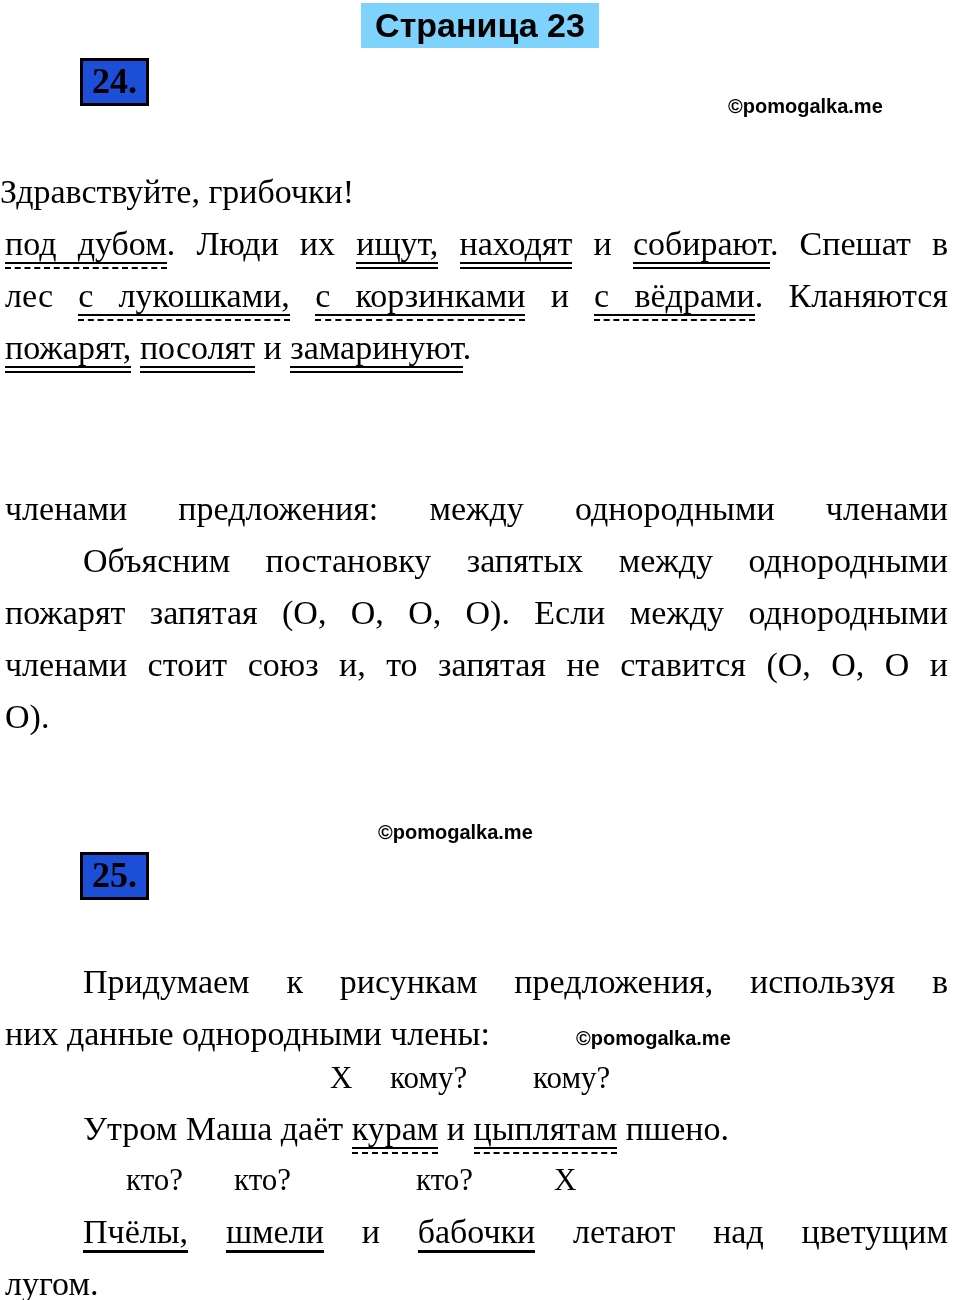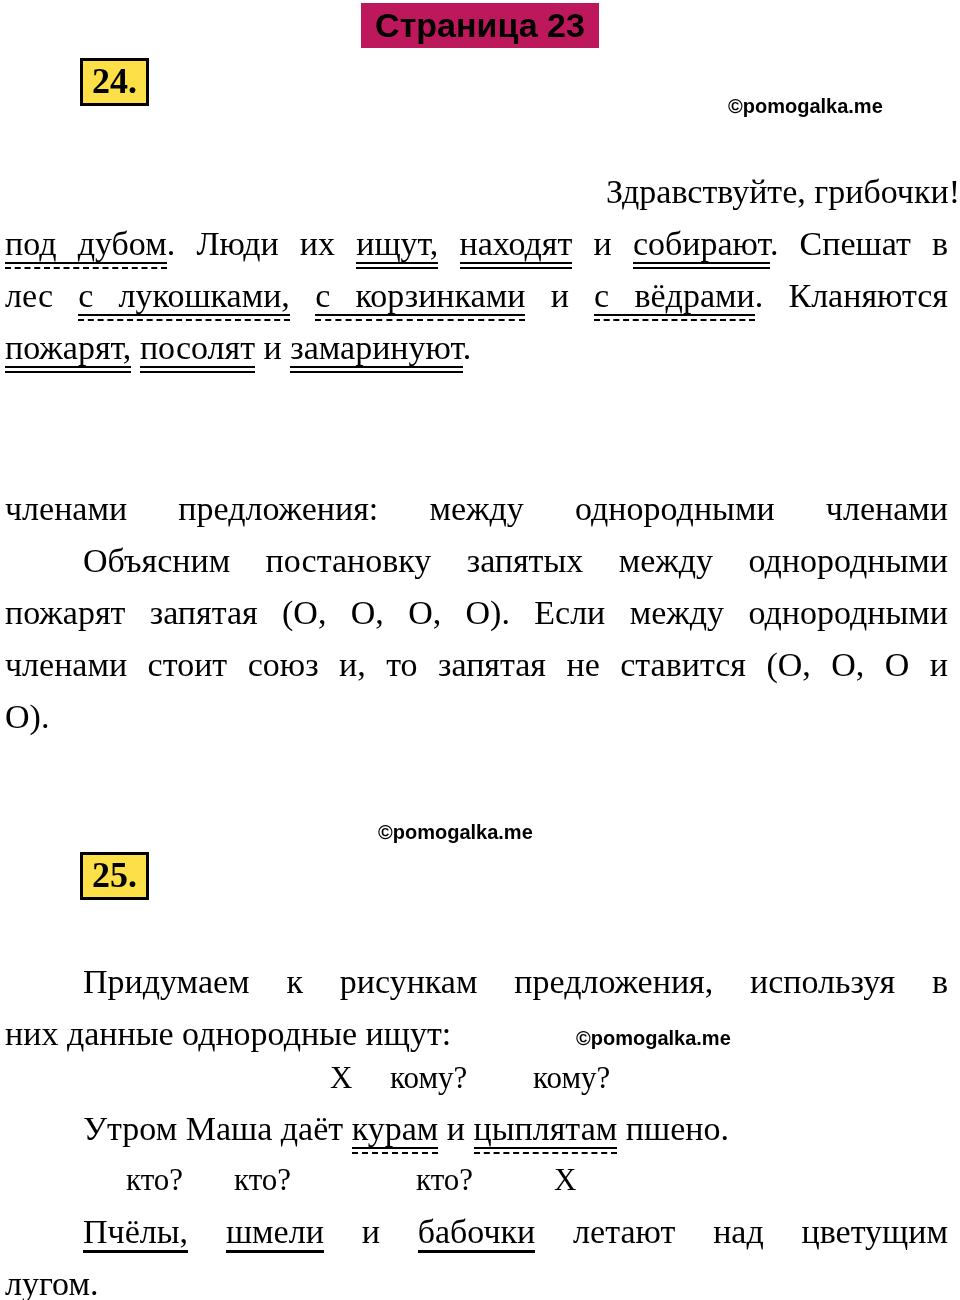--- a/index.html
+++ b/index.html
@@ -20,35 +20,35 @@
     font-family:"Liberation Sans", sans-serif;
     font-weight:700; font-size:34px; line-height:40px;
     padding:2px 14px 3px;
   }
 
   .ex-num {
     border:3px solid #000;
     font-weight:700; font-size:36px; line-height:40px;
     padding:0 9px 2px;
     display:inline-block;
-    background:#fde047;
+    background:#1d4ed8;
   }
   #ex24-num { top:58px; left:80px; }
   #ex25-num { top:852px; left:80px; }
 
   .wm {
     font-family:"Liberation Sans", sans-serif;
     font-weight:700; font-size:20px; line-height:24px;
     white-space:nowrap;
   }
   #wm1 { top:94px;  left:728px; }
   #wm2 { top:820px; left:378px; }
   #wm3 { top:1026px; left:576px; }
 
-  .story-title { top:168px; left:0; right:0; text-align:right; font-size:34px; line-height:48px; }
+  .story-title { top:168px; left:0; right:0; text-align:left; font-size:34px; line-height:48px; }
 
   .textblock { left:5px; right:12px; font-size:34px; line-height:52px; }
   #para1 { top:218px; }
   #para2 { top:483px; }
   #intro { top:956px; }
   #sent1 { top:1103px; }
   #sent2 { top:1206px; }
 
   .tline { min-height:52px; }
   .tline.just { text-align:justify; text-align-last:justify; text-justify:inter-word; }
@@ -67,21 +67,21 @@
     content:""; position:absolute; left:0; right:0; bottom:-7px;
     border-top:2px dashed #000;
   }
 </style>
 </head>
 <body>
 
 <div class="page">
 
   <div class="abs header-row">
-    <span class="page-title" style="background-color: #be185d;">Страница 23</span>
+    <span class="page-title" style="background-color: #7dd3fc;">Страница 23</span>
   </div>
 
   <div class="abs ex-num" id="ex24-num">24.</div>
 
   <div class="abs wm" id="wm1">©pomogalka.me</div>
 
   <div class="abs story-title">Здравствуйте, грибочки!</div>
 
   <div class="abs textblock" id="para1">
       <div class="tline just"><span class="u-sd">под дубом</span><span>. Люди их </span><span class="u-dbl">ищут,</span><span> </span><span class="u-dbl">находят</span><span> и </span><span class="u-dbl">собирают</span><span>. Спешат в</span></div>
@@ -96,21 +96,21 @@
       <div class="tline just"><span>членами стоит союз и, то запятая не ставится (О, О, О и</span></div>
       <div class="tline"><span>О).</span></div>
     </div>
 
   <div class="abs wm" id="wm2">©pomogalka.me</div>
 
   <div class="abs ex-num" id="ex25-num">25.</div>
 
   <div class="abs textblock" id="intro">
       <div class="tline indent just"><span>Придумаем к рисункам предложения, используя в</span></div>
-      <div class="tline"><span>них данные однородные ищут:</span></div>
+      <div class="tline"><span>них данные однородными члены:</span></div>
     </div>
 
   <div class="abs wm" id="wm3">©pomogalka.me</div>
 
   <div class="abs ann-line" id="annA">
       <span style="left: 330px;">Х</span>
       <span style="left: 390px;">кому?</span>
       <span style="left: 533px;">кому?</span>
     </div>
 

